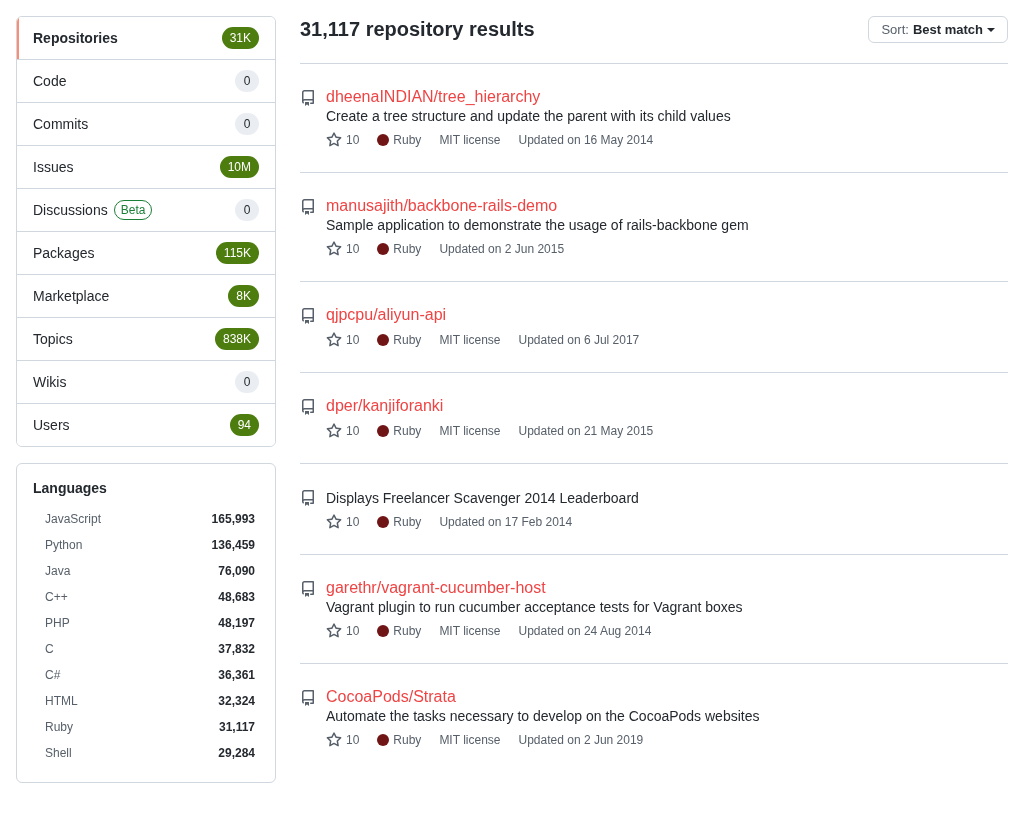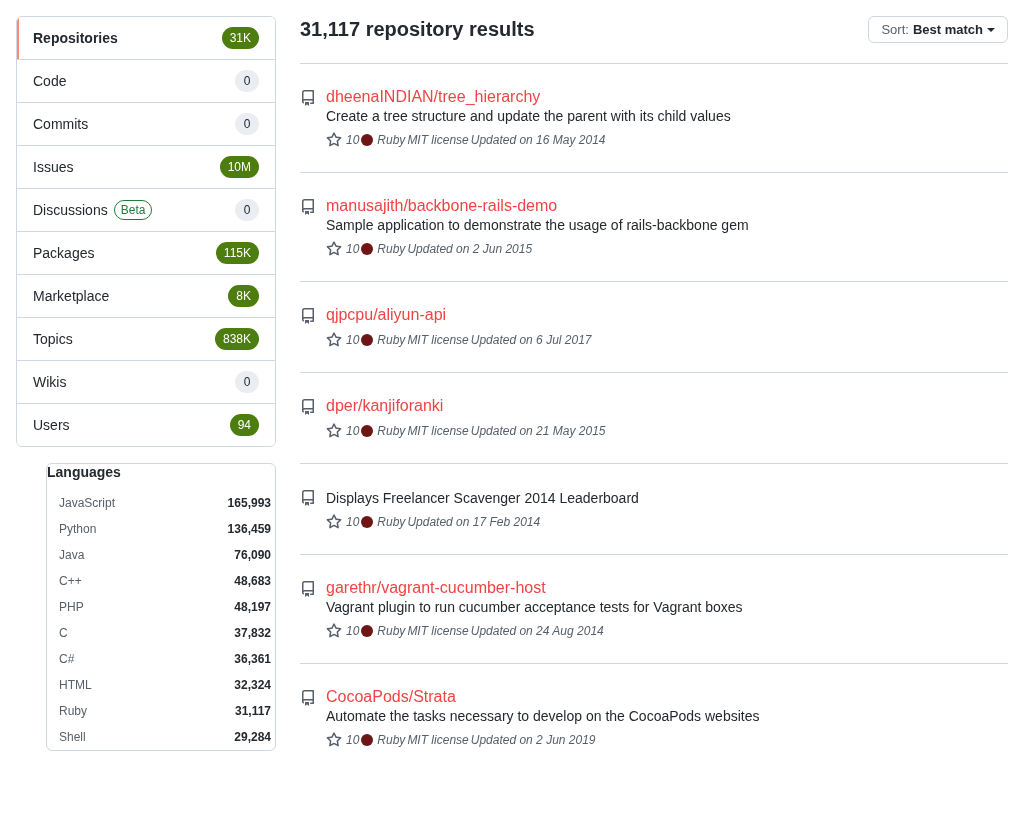--- a/index.html
+++ b/index.html
@@ -68,21 +68,21 @@
     font-weight: 500;
     line-height: 18px;
     color: #1a7f37;
     border: 1px solid #1a7f37;
     border-radius: 20px;
   }
 
   .lang-box {
     border: 1px solid #d0d7de;
     border-radius: 6px;
-    margin-left: 30px;
+    padding: 16px;
   }
   .lang-title { font-size: 14px; font-weight: 600; margin-bottom: 10px; }
   .lang-row {
     display: flex;
     justify-content: space-between;
     padding: 6px 4px 6px 12px;
     font-size: 12px;
     cursor: pointer;
     border-radius: 6px;
   }
@@ -126,25 +126,24 @@
     border-top: 1px solid #d0d7de;
   }
   .result:first-of-type { border-top: 1px solid #d0d7de; }
   .repo-icon { flex-shrink: 0; margin-top: 2px; color: #57606a; }
   .result-body { flex: 1; }
   .repo-link { color: #ef4444; font-size: 16px; font-weight: 400; text-decoration: none; cursor: pointer; }
   .repo-desc { margin-top: 2px; font-size: 14px; color: #24292f; }
   .meta-row {
     display: flex;
     align-items: center;
-    gap: 2px;
+    gap: 18px;
     margin-top: 8px;
     font-size: 12px;
     color: #57606a;
-    font-style: italic;
   }
   .meta-item { display: inline-flex; align-items: center; gap: 4px; }
   .star-icon { color: #57606a; }
   .lang-dot {
     display: inline-block;
     width: 12px; height: 12px;
     border-radius: 50%;
     background: #701516;
   }
   svg { display: block; }

